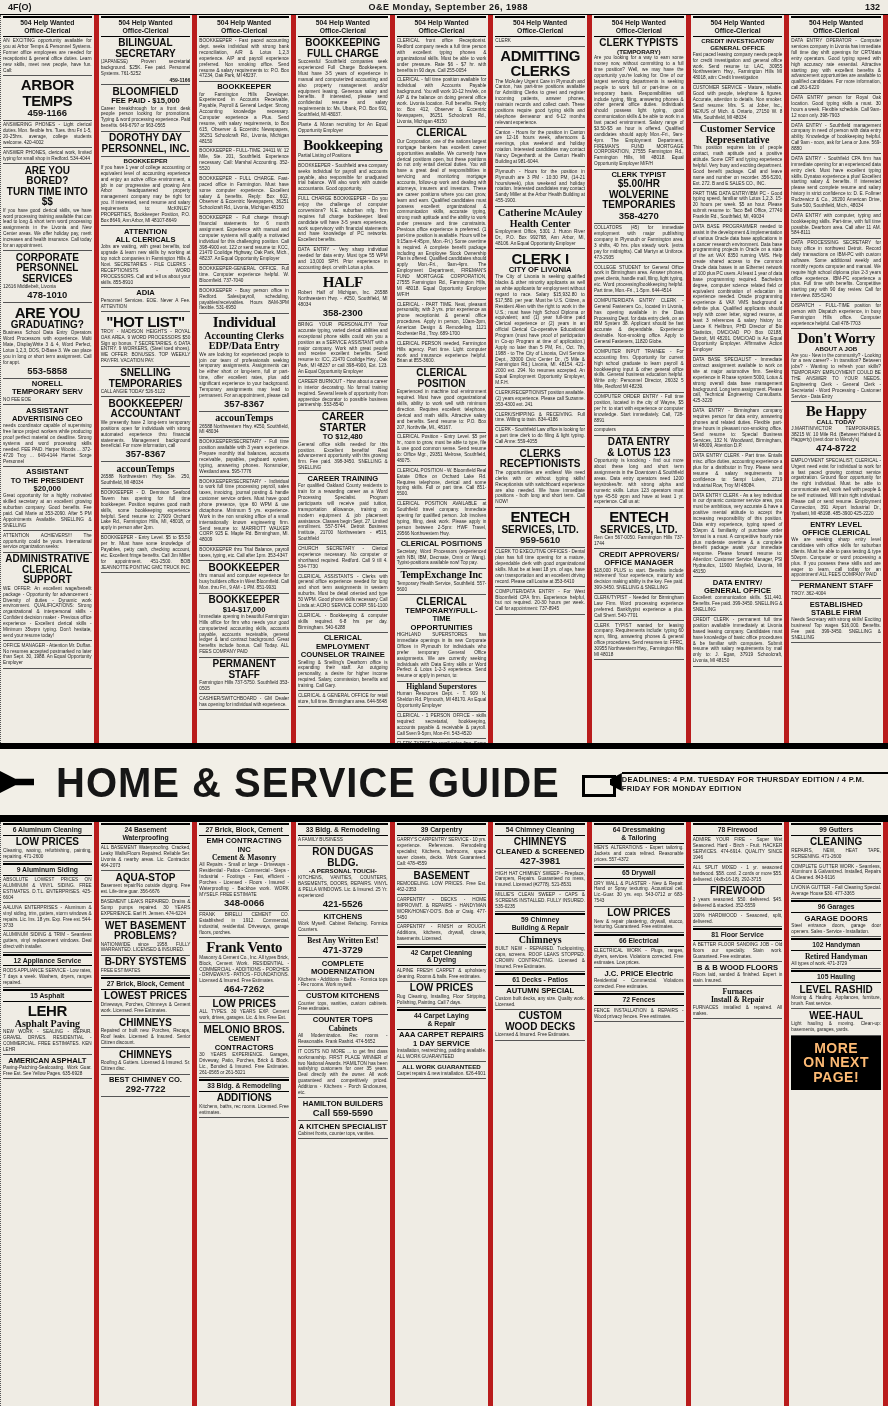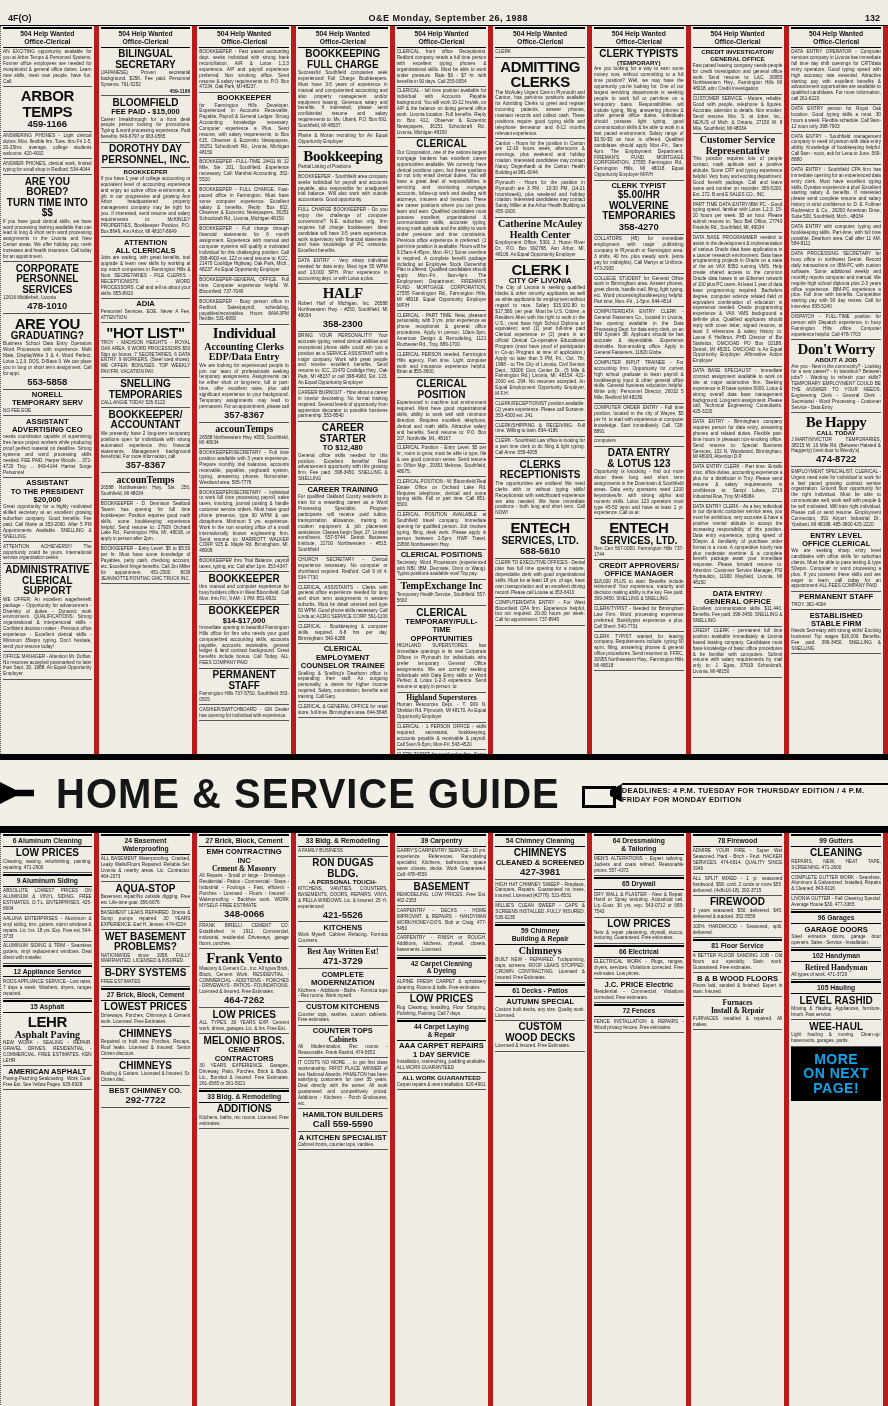--- a/index.html
+++ b/index.html
@@ -4,21 +4,21 @@
 <style>
   html,body{margin:0;padding:0;}
   body{
     width:888px;height:1406px;
     background:#efece4;color:#161616;
     font-family:"Liberation Sans",sans-serif;
     overflow:hidden;
   }
   .pagehead{
     display:flex;justify-content:space-between;align-items:center;
-    height:14px;padding:0 8px;font-size:9px;font-weight:bold;margin-top:11px;
+    height:14px;padding:0 8px;font-size:9px;font-weight:bold;
   }
   .pagehead .mast{letter-spacing:.5px;}
   .cols{display:grid;grid-template-columns:repeat(9,1fr);background:#efece4;}
   .cols.top{height:728px;border-top:1px solid #000;}
   .cols.svc{height:592px;border-top:1px solid #000;}
   .col{border-right:5px solid #b91c1c;padding:0 2px;overflow:hidden;}
   .col:first-child{border-left:1px dotted #555;}
   .ad{border-bottom:1px solid #555;padding:1.5px 0;}
   .cat{
     text-align:center;font-weight:bold;font-size:6.8px;line-height:1.15;
@@ -56,21 +56,21 @@
   .megaphone{
     width:34px;height:22px;background:#000;
     clip-path:polygon(0 35%,55% 35%,100% 0,100% 100%,55% 65%,0 65%);
     transform:scaleX(-1);
   }
   .camera{position:relative;width:40px;height:22px;}
   .camera .bodyrect{position:absolute;left:0;top:4px;width:28px;height:16px;border:3px solid #000;}
   .camera .horn{position:absolute;right:0;top:2px;width:12px;height:18px;background:#000;
     clip-path:polygon(0 35%,100% 0,100% 100%,0 65%);}
   .nextpage{
-    background:#000;color:#0ea5e9;text-align:center;font-weight:900;
+    background:#000;color:#fdba74;text-align:center;font-weight:900;
     font-size:14px;line-height:1.05;padding:5px 1px;letter-spacing:.5px;
   }
 </style>
 </head>
 <body>
 
 <div class="pagehead">
   <span>4F(O)</span>
   <span class="mast">O&amp;E   Monday, September 26, 1988</span>
   <span>132</span>
@@ -427,21 +427,21 @@
         <div class="b">CLERK - Southfield Law office is looking for a part time clerk to do filing &amp; light typing. Call Anne: 559-4055</div>
       </div>
       <div class="ad">
         <div class="h lg">CLERKS</div>
         <div class="h lg">RECEPTIONISTS</div>
         <div class="b">The opportunities are endless! We need clerks with or without typing skills! Receptionists with switchboard experience are also needed. We have immediate positions - both long and short term. Call NOW!</div>
       </div>
       <div class="ad">
         <div class="h xl">ENTECH</div>
         <div class="h lg">SERVICES, LTD.</div>
-        <div class="x">588-5610</div>
+        <div class="x">959-5610</div>
       </div>
       <div class="ad">
         <div class="b">CLERK TO EXECUTIVE OFFICES - Dental plan has full time opening for a mature, dependable clerk with good organizational skills. Must be at least 18 yrs. of age, have own transportation and an excellent driving record. Please call Louise at 353-6410</div>
       </div>
       <div class="ad">
         <div class="b">COMPUTER/DATA ENTRY - For West Bloomfield CPA firm. Experience helpful, but not required. 20-30 hours per week. Call for appointment: 737-8945</div>
       </div>
     </div>
     <div class="col">
       <div class="cat">

